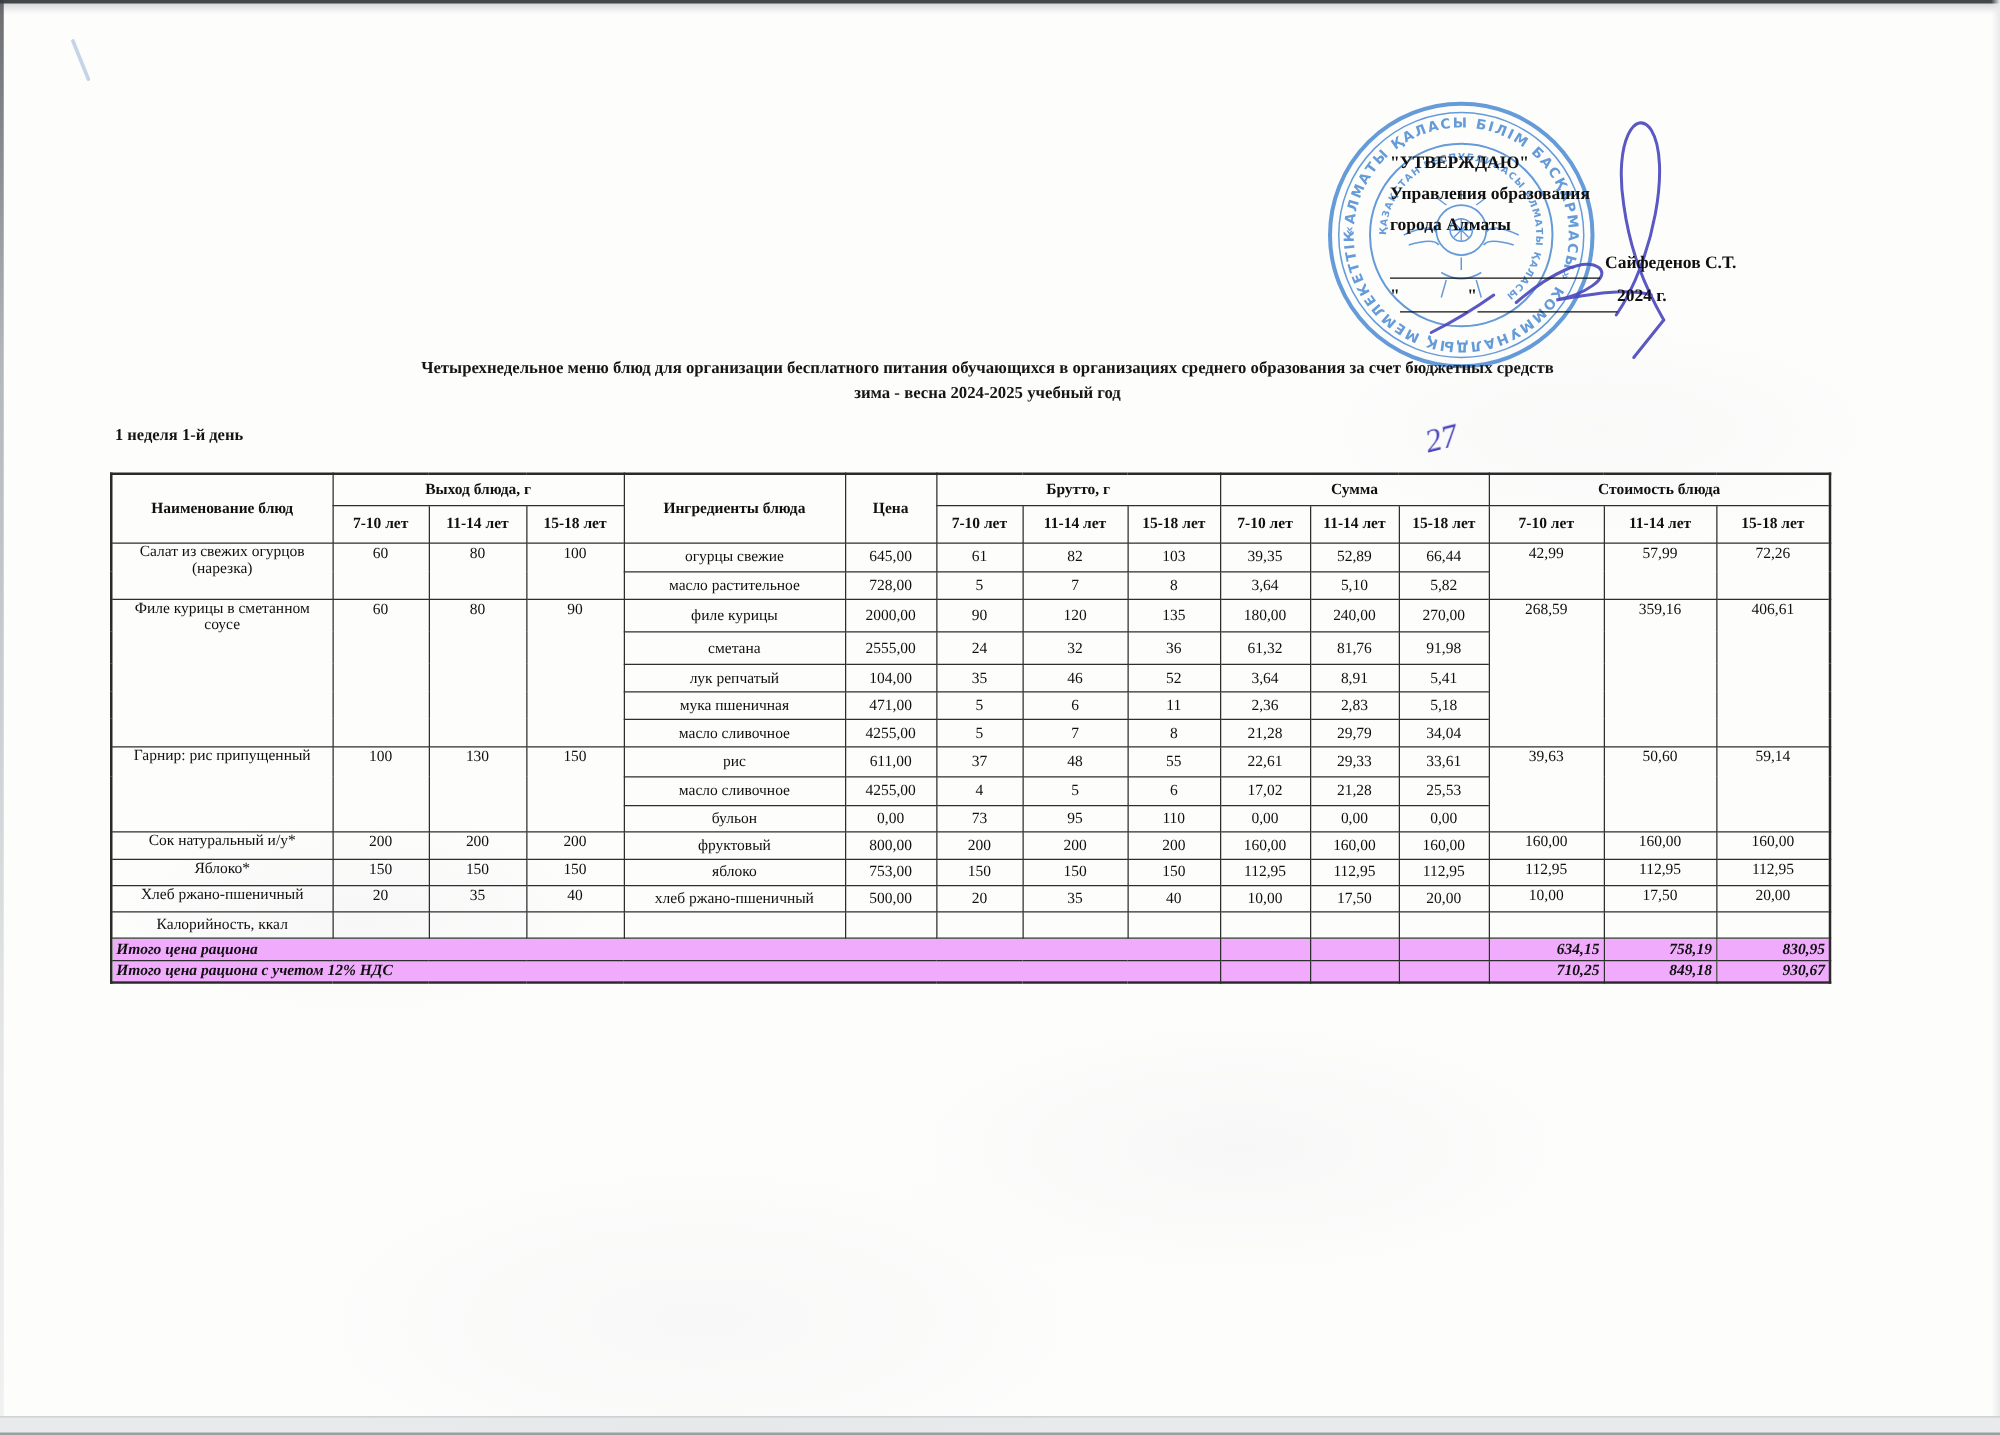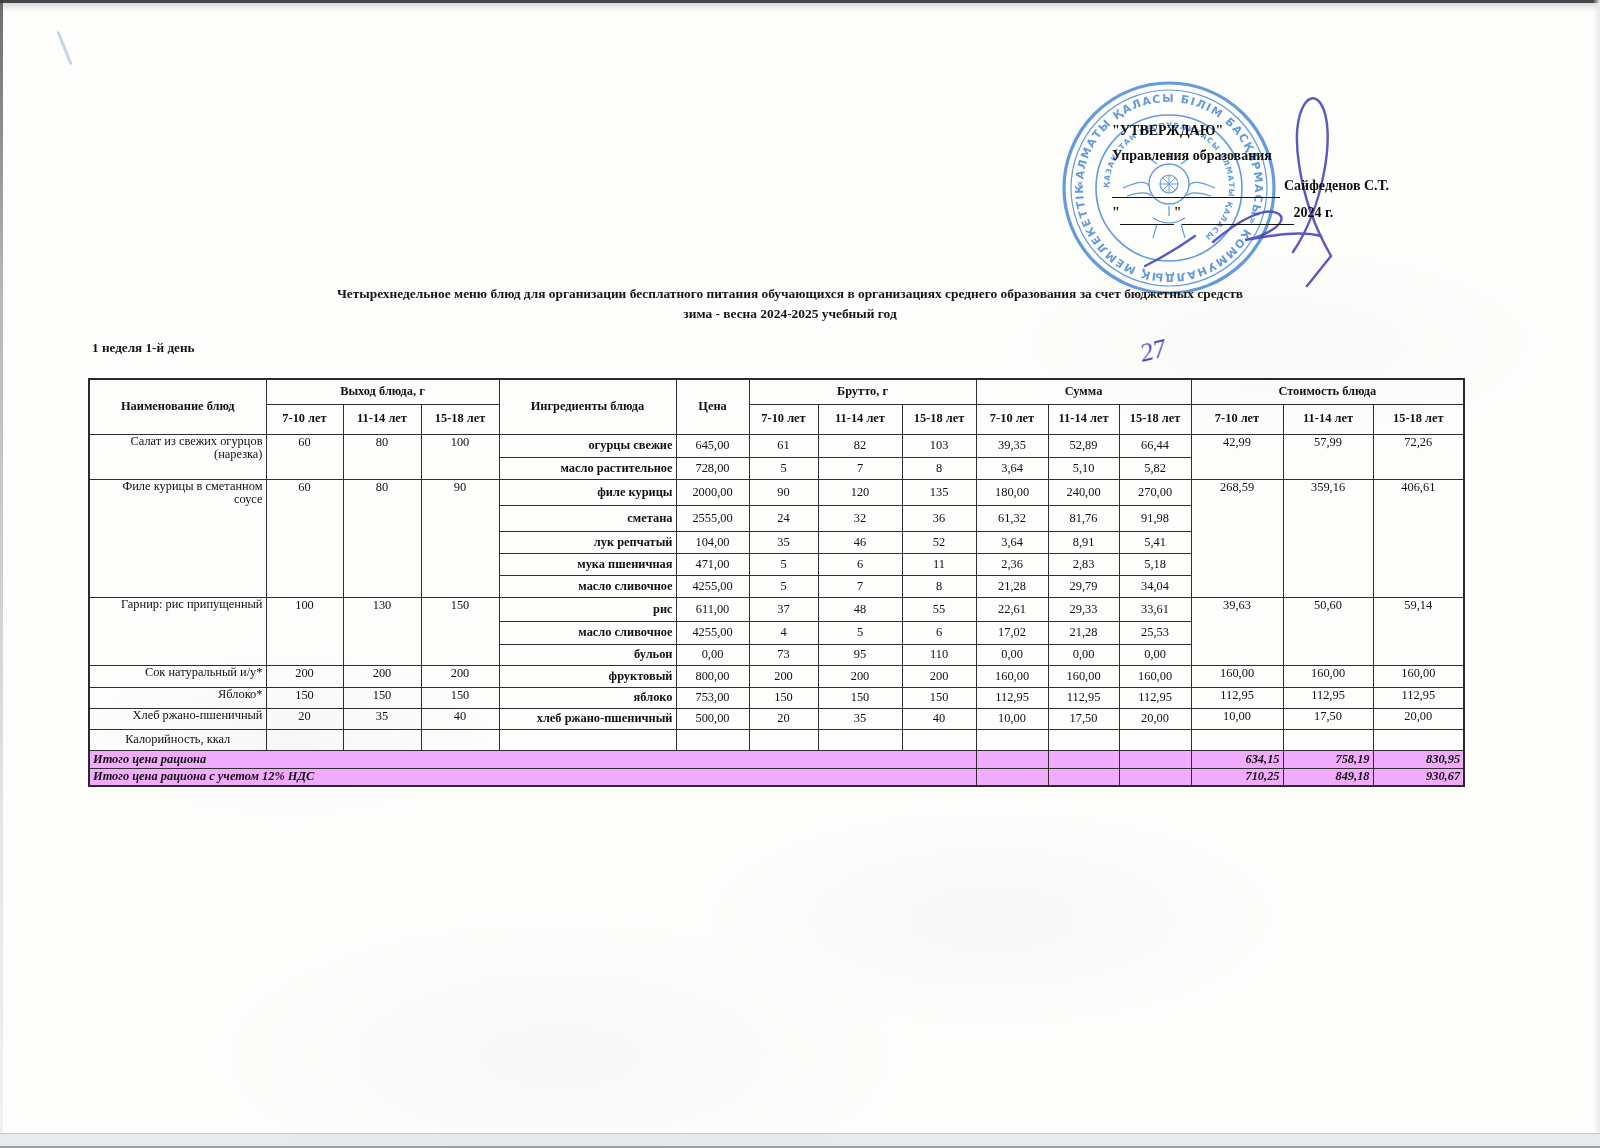--- a/index.html
+++ b/index.html
@@ -54,22 +54,22 @@
     filter:blur(.25px);}
 
   
   table.menu{position:absolute;left:88px;top:378px;border-collapse:collapse;table-layout:fixed;
     width:1375px;filter:blur(.25px);}
   table.menu th,table.menu td{border:1px solid #2e2e2e;padding:0 3px;overflow:hidden;
     font-size:12.4px;color:#101010;}
   table.menu{border:2px solid #2a2a2a;}
   table.menu thead th{font-weight:bold;text-align:center;vertical-align:middle;line-height:1.05;}
   tr.h1{height:25px;} tr.h2{height:30px;}
-  td.dish-name{vertical-align:top;text-align:right;line-height:1.12;padding:2px 3px;}
-  td.ing{text-align:right;padding-left:4px;font-weight:bold;}
+  td.dish-name{vertical-align:top;text-align:center;line-height:1.12;padding:2px 3px;}
+  td.ing{text-align:center;padding-left:4px;}
   td.num{text-align:center;}
   td.top{vertical-align:top;padding-top:3px;}
   td.cost{padding-top:5px;}
   td.cal-label{font-weight:normal;text-align:center;}
   tr.totals{background:#f0abfc;}
   td.itogo-label{font-weight:bold;font-style:italic;text-align:left;padding-left:5px;font-size:12.6px;}
   td.itogo-val{font-weight:bold;font-style:italic;text-align:right;padding-right:6px;font-size:12.6px;}
 </style>
 </head>
 <body>
@@ -113,20 +113,21 @@
     <path d="M208,192 C238,148 252,70 236,44 C224,26 206,52 214,104 C219,140 230,168 246,196"></path>
     <path d="M128,182 C156,158 182,146 194,154 C204,162 182,176 160,180 C184,176 214,170 236,176"></path>
     <path d="M60,206 C80,196 96,186 110,176"></path>
     <path d="M246,196 L222,226"></path>
   </g>
 </svg>
 
 <div class="approval">
   <div class="row">"УТВЕРЖДАЮ"</div>
   <div class="row">Управления образования</div>
+  <div class="row">города Алматы</div>
   <div class="sign-row">
     <span class="ul" style="width:168px"></span>
     <span class="signer">Сайфеденов С.Т.</span>
   </div>
   <div class="date-row">
     <span>"</span>
     <span class="ul" style="width:54px"></span>
     <span>"</span>
     <span class="ul" style="width:112px"></span>
     <span>2024 г.</span>

